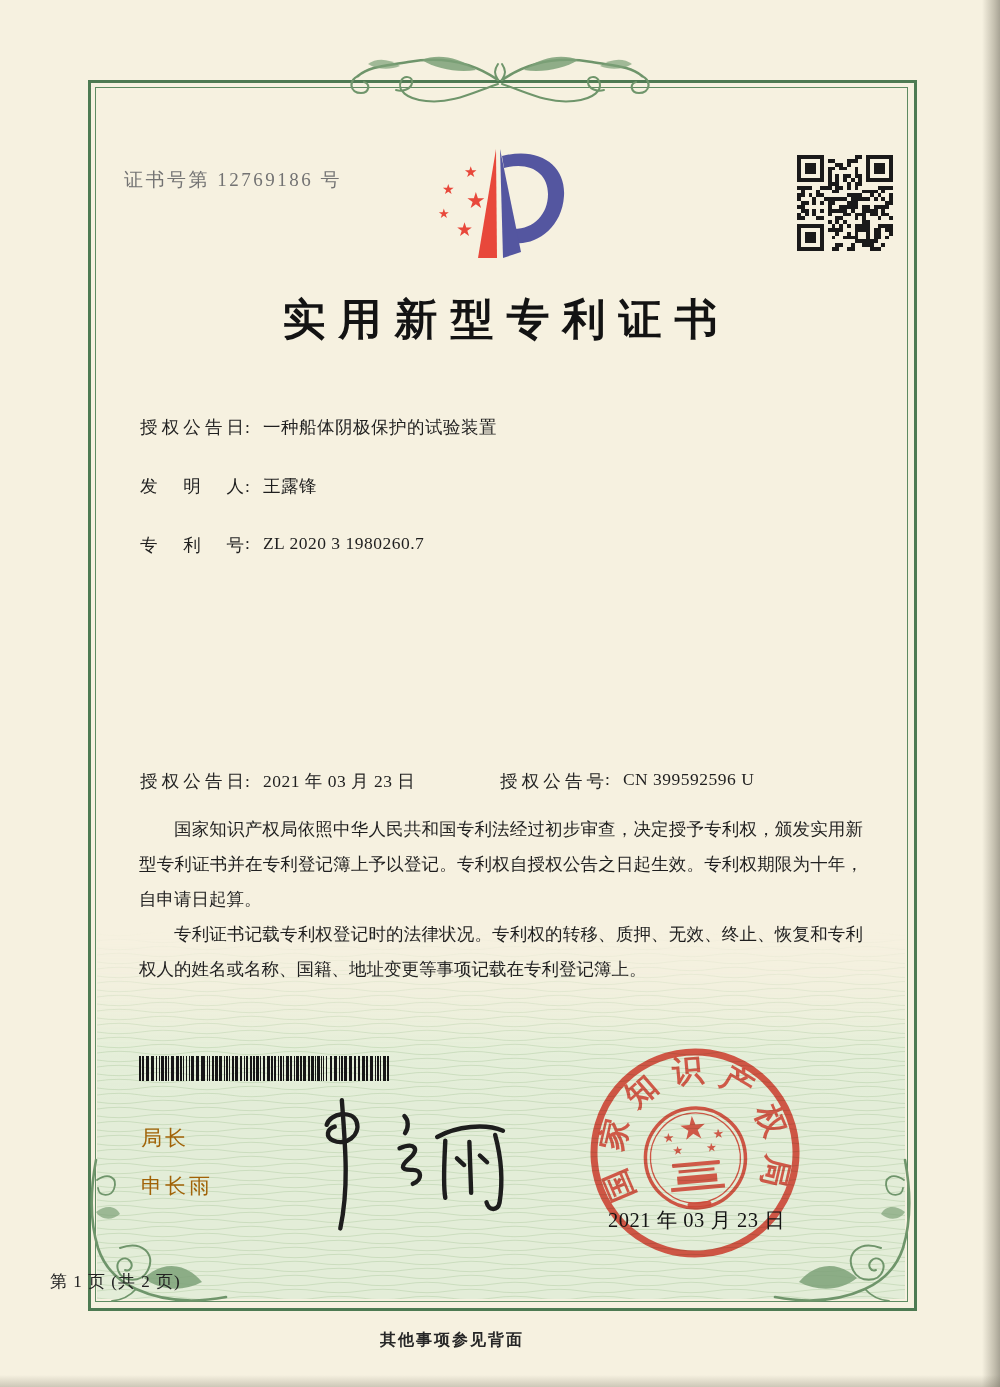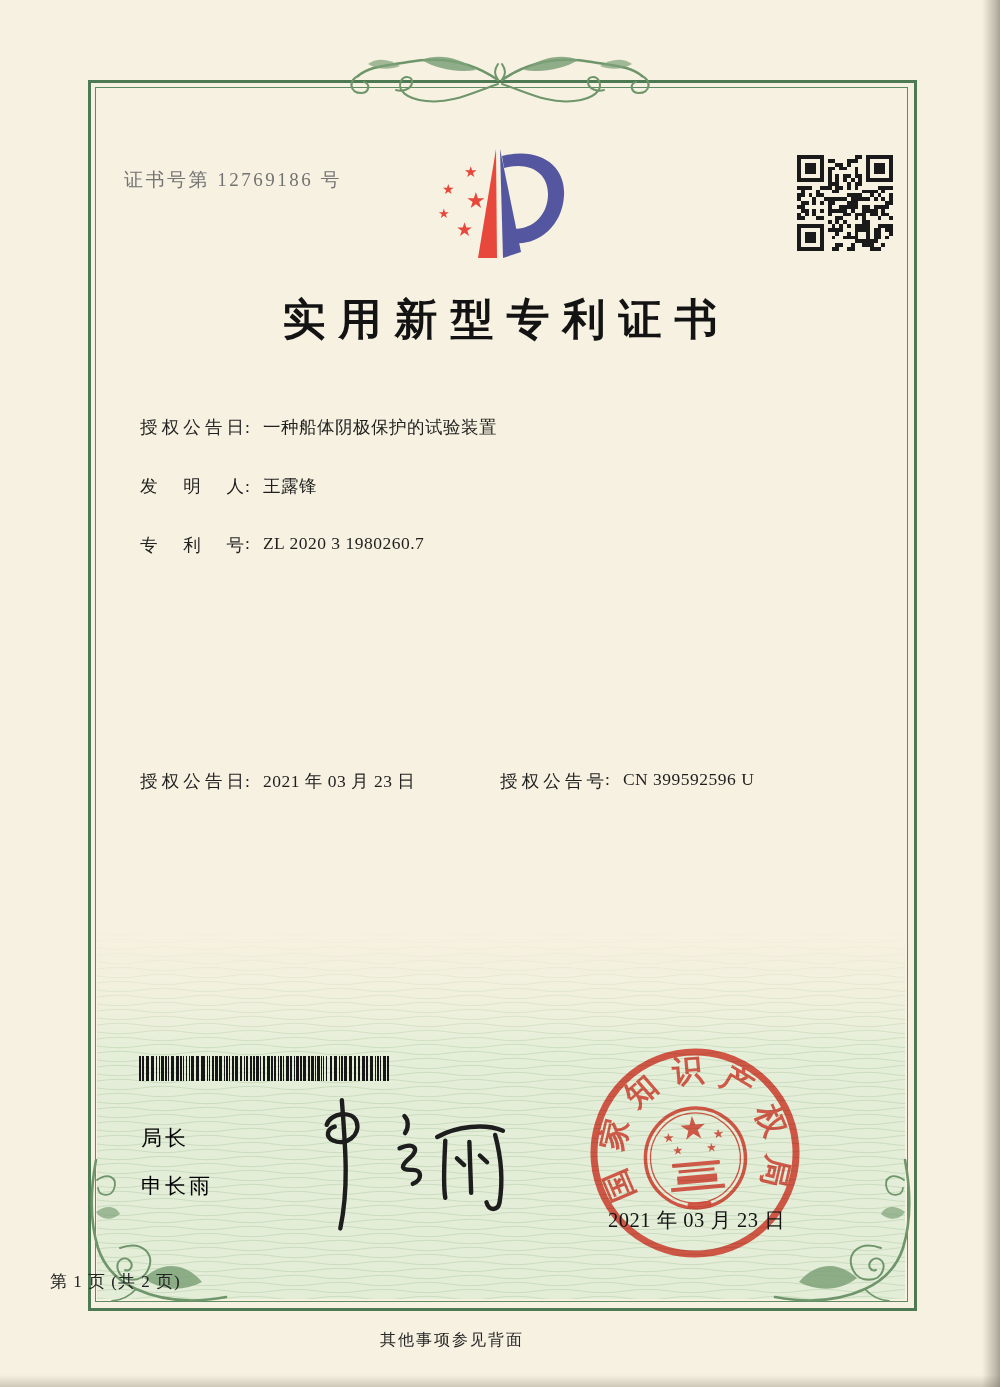--- a/index.html
+++ b/index.html
@@ -39,31 +39,31 @@
   .row .colon{display:inline-block;margin:0 13px 0 1px;}
   .row .val{letter-spacing:.5px;font-family:Liberation Serif, serif;}
   .row .pair2{position:absolute;left:360px;top:0;white-space:nowrap;}
 
   .paras{position:absolute;left:139px;top:812px;width:724px;z-index:4;
      font-size:17.5px;line-height:35px;color:#1f1f1f;text-align:justify;}
   .paras p{margin:0;text-indent:2em;}
 
   .barcode{position:absolute;left:139px;top:1056px;z-index:4;}
 
-  .signer{position:absolute;left:141px;top:1124px;z-index:4;font-size:21px;color:#000000;}
+  .signer{position:absolute;left:141px;top:1124px;z-index:4;font-size:21px;color:#a16207;}
   .signer div{margin-bottom:20px;letter-spacing:3px;}
   .signature{position:absolute;left:288px;top:1086px;z-index:5;transform:rotate(-2deg);}
 
   .seal{position:absolute;left:578px;top:1036px;z-index:5;mix-blend-mode:multiply;}
   .seal-date{position:absolute;left:608px;top:1206px;z-index:6;font-size:20.5px;color:#141414;letter-spacing:.5px;white-space:nowrap;}
 
   .page-info{position:absolute;left:50px;top:1270px;width:830px;text-align:left;
      font-size:17px;color:#222;letter-spacing:1px;z-index:4;}
   .back-note{position:absolute;left:37px;top:1330px;width:830px;text-align:center;
-     font-size:16px;color:#262626;letter-spacing:2px;z-index:4;}
+     font-size:16px;color:#262626;letter-spacing:2px;z-index:4;font-weight:bold;}
 
   .orn{position:absolute;z-index:3;}
   .orn-top{left:350px;top:50px;}
   .orn-bl{left:86px;top:1156px;}
   .orn-br{left:765px;top:1156px;}
 </style>
 </head>
 <body>
 
 <div class="page">
@@ -500,20 +500,24 @@
   <div class="row" style="top:533px">
     <span class="lbl">专利号</span><span class="colon">:</span><span class="val">ZL 2020 3 1980260.7</span>
   </div>
   <div class="row" style="top:769px">
     <span class="lbl">授权公告日</span><span class="colon">:</span><span class="val">2021 年 03 月 23 日</span>
     <span class="pair2">
       <span class="lbl">授权公告号</span><span class="colon">:</span><span class="val">CN 399592596 U</span>
     </span>
   </div>
 
+  <div class="paras">
+    <p>国家知识产权局依照中华人民共和国专利法经过初步审查，决定授予专利权，颁发实用新型专利证书并在专利登记簿上予以登记。专利权自授权公告之日起生效。专利权期限为十年，自申请日起算。</p>
+    <p>专利证书记载专利权登记时的法律状况。专利权的转移、质押、无效、终止、恢复和专利权人的姓名或名称、国籍、地址变更等事项记载在专利登记簿上。</p>
+  </div>
 
   <svg class="barcode" id="barcode-svg" width="252" height="25" viewBox="0 0 250 24" shape-rendering="crispEdges">
       <rect x="0" y="0" width="2" height="24" fill="#161616"></rect>
       <rect x="3" y="0" width="2" height="24" fill="#161616"></rect>
       <rect x="7" y="0" width="3" height="24" fill="#161616"></rect>
       <rect x="12" y="0" width="3" height="24" fill="#161616"></rect>
       <rect x="17" y="0" width="1" height="24" fill="#161616"></rect>
       <rect x="20" y="0" width="1" height="24" fill="#161616"></rect>
       <rect x="22" y="0" width="3" height="24" fill="#161616"></rect>
       <rect x="26" y="0" width="2" height="24" fill="#161616"></rect>

